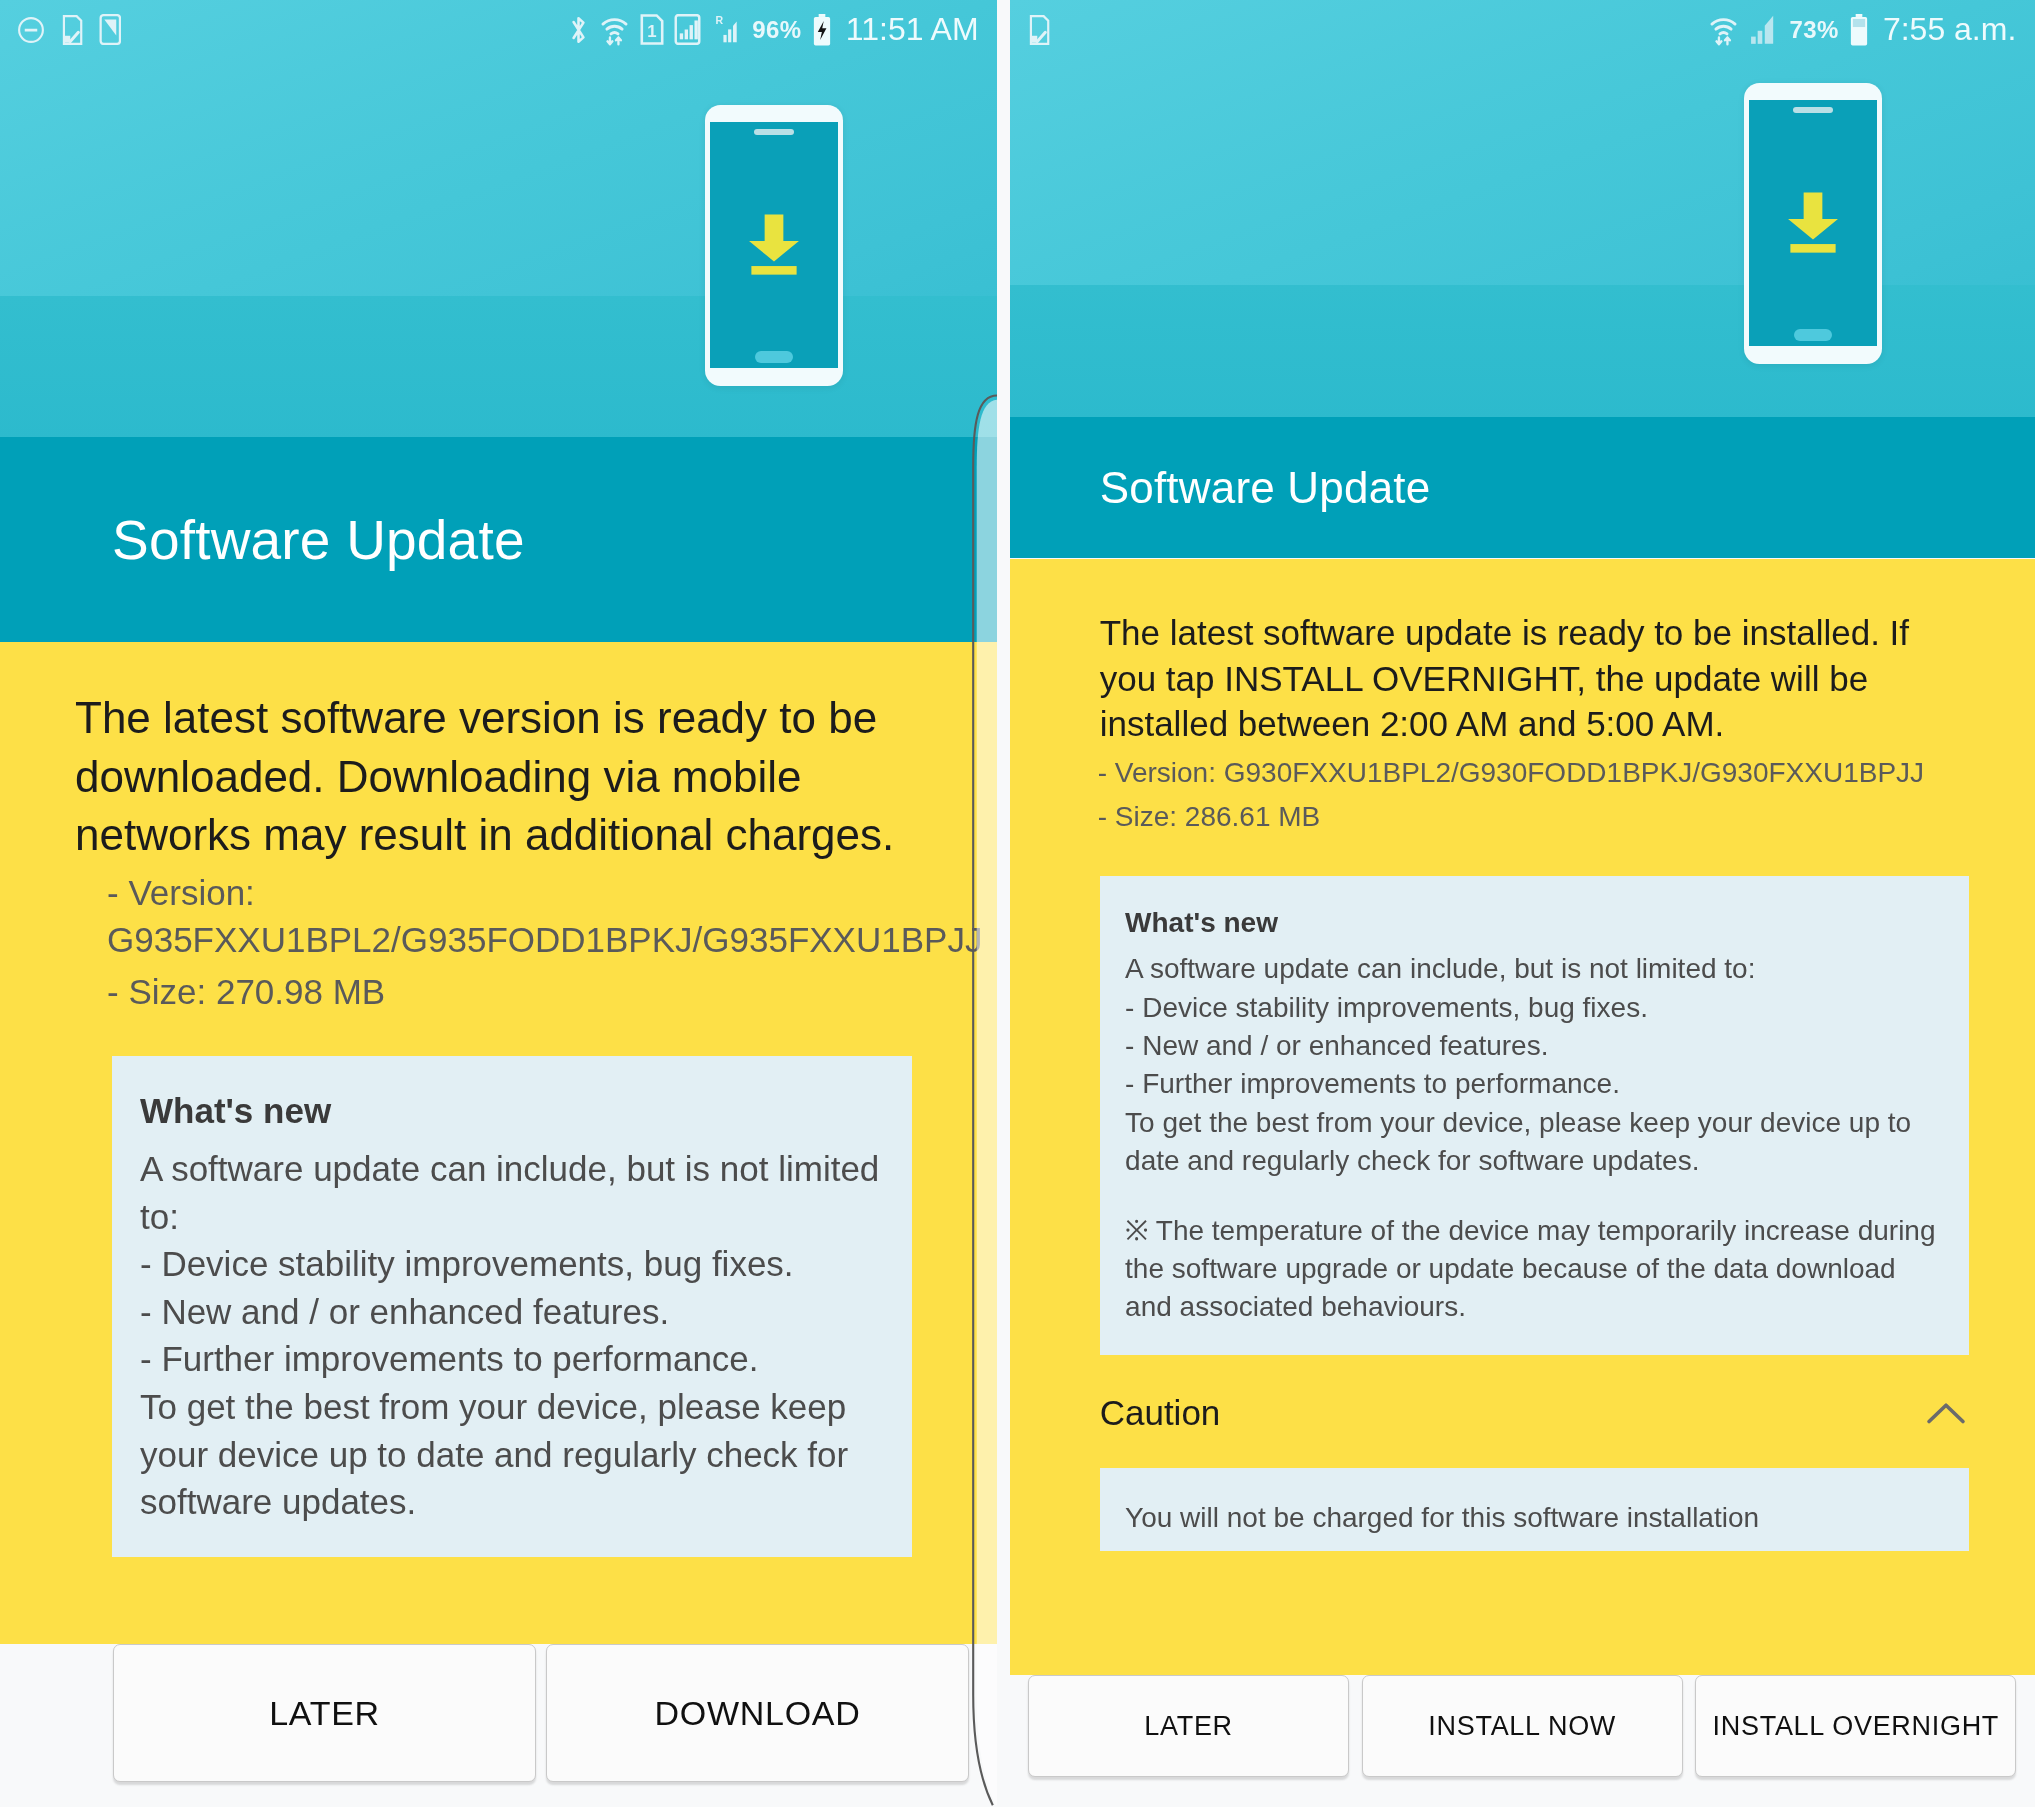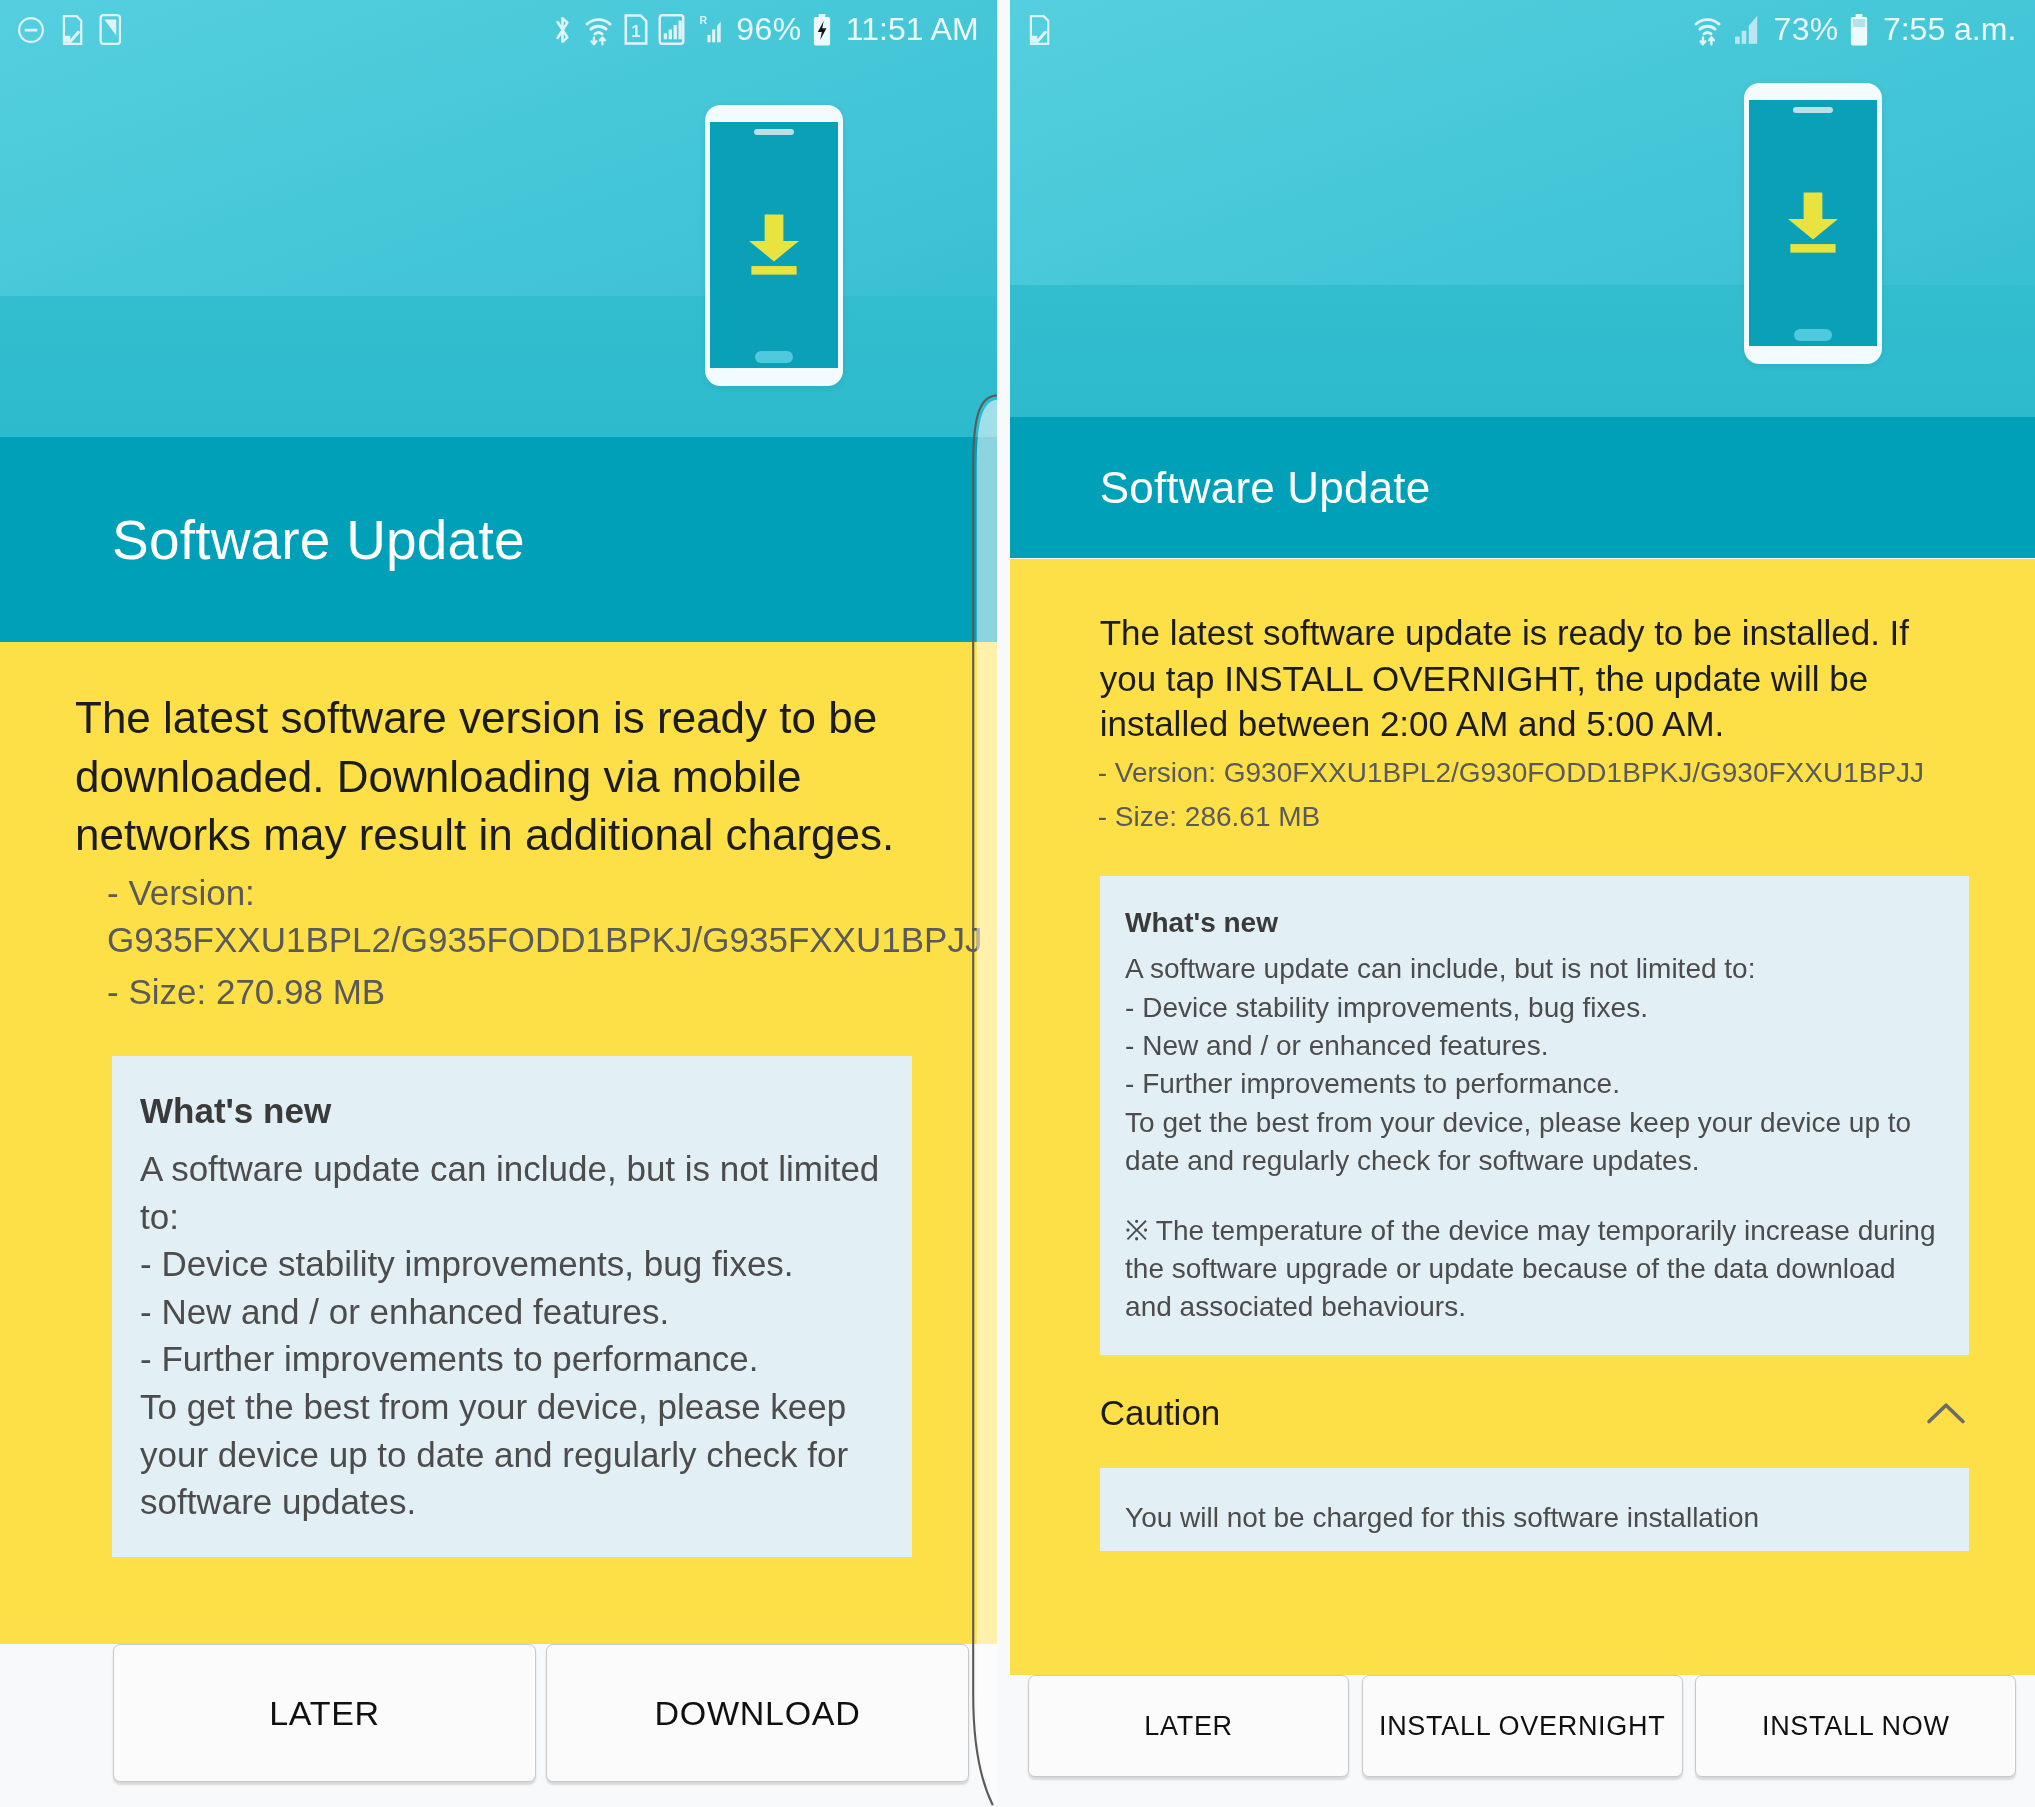--- a/index.html
+++ b/index.html
@@ -47,21 +47,21 @@
     position: absolute; top: 0; left: 0; right: 0;
     height: 59px;
     display: flex; align-items: center;
     padding: 0 18.4px 0 15.5px;
     color: #e3f6fa;
     z-index: 6;
   }
   .sb-left  { display: flex; align-items: center; gap: 12.7px; }
   .sb-right { margin-left: auto; display: flex; align-items: center; gap: 10px; }
   .sb-text {
-    font-size: 32px; letter-spacing: 0.4px; font-weight: 400;
+    font-size: 24px; letter-spacing: 0.4px; font-weight: 700;
     color: #e8f8fb; white-space: nowrap;
   }
   .sb-time { font-size: 32px; color:#eefbfd; margin-left: 4.2px; white-space: nowrap; }
   .ic { display: inline-block; flex: 0 0 auto; }
   .ic svg { display:block; }
 
   
   .phone-illo {
     position: absolute;
     width: 138px; height: 281px;
@@ -421,18 +421,18 @@
         </span>
       </div>
 
       <div class="caution-box">
         <div>You will not be charged for this software installation</div>
       </div>
     </div>
 
     <div class="btnbar btnbar-right">
       <div class="btn">LATER</div>
+      <div class="btn">INSTALL NOW</div>
       <div class="btn">INSTALL OVERNIGHT</div>
-      <div class="btn">INSTALL NOW</div>
     </div>
   </div>
 </div>
 
 
 </body></html>

